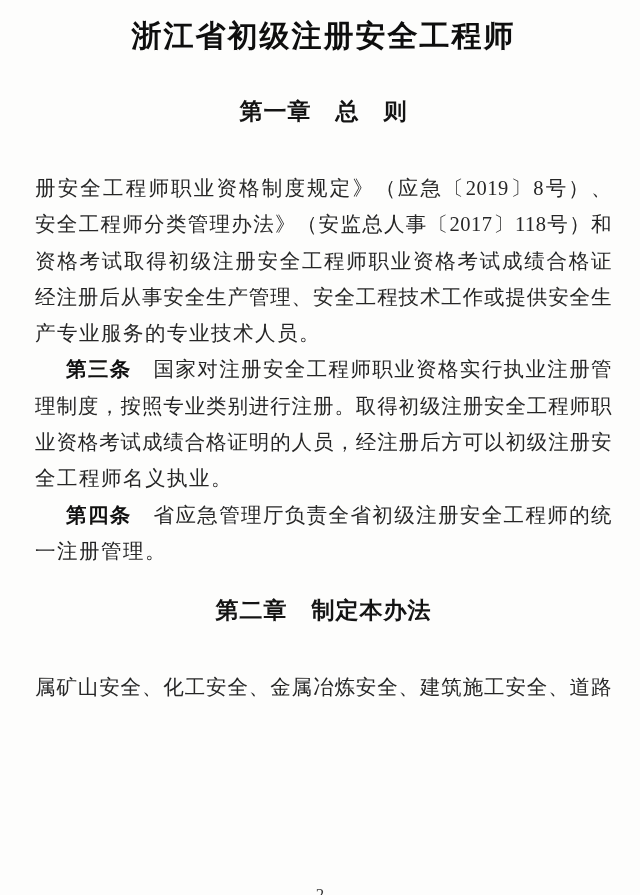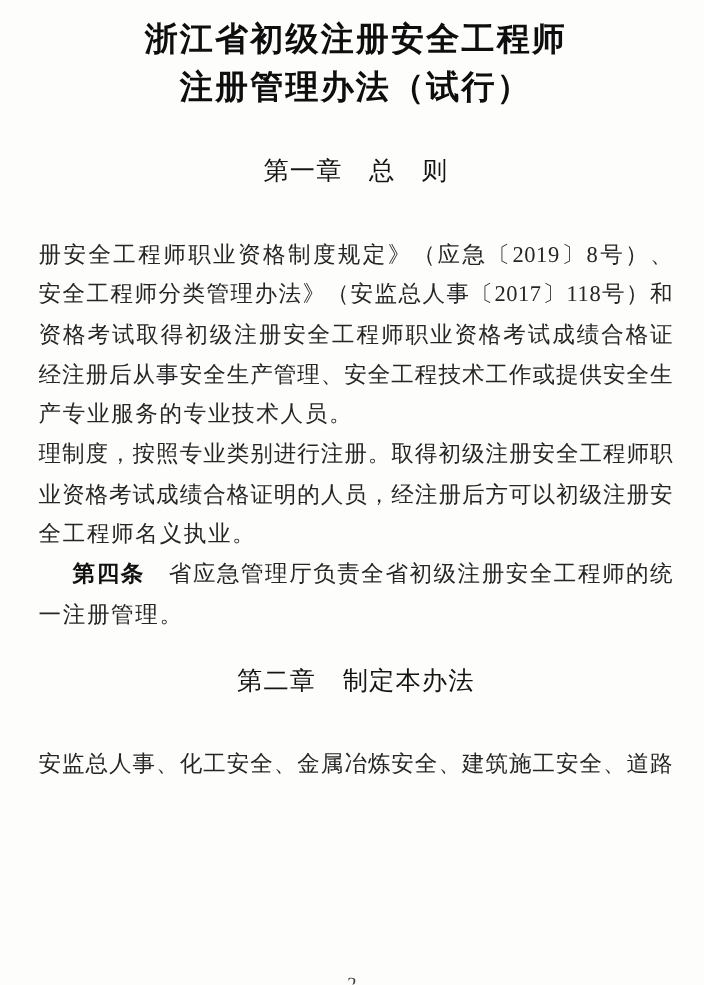--- a/index.html
+++ b/index.html
@@ -33,21 +33,21 @@
     text-align: center;
     letter-spacing: 2px;
     color: #0e0e0e;
   }
   .doc-body {
     margin-top: 38px;
   }
   .chapter-heading {
     font-family: "Liberation Sans", "DejaVu Sans", sans-serif;
     font-size: 23px;
-    font-weight: normal;
+    font-weight: bold;
     line-height: 30px;
     text-align: center;
     letter-spacing: 1px;
     color: #141414;
     margin: 26px 0 44px 0;
   }
   .chapter-heading.first {
     margin-top: 0;
   }
   .line {
@@ -82,33 +82,33 @@
     line-height: 22px;
     color: #3a3a3a;
   }
 </style>
 </head>
 <body>
 
 <div class="page">
   <div class="title-block">
     <div class="title-line">浙江省初级注册安全工程师</div>
-    <div class="title-line">注册管理办法（试行）</div>
   </div>
 
   <div class="doc-body">
       <div class="chapter-heading first">第一章　总　则</div>
       <div class="line">册安全工程师职业资格制度规定》（应急〔2019〕8号）、《注册</div>
       <div class="line">安全工程师分类管理办法》（安监总人事〔2017〕118号）和国</div>
       <div class="line">资格考试取得初级注册安全工程师职业资格考试成绩合格证明，</div>
       <div class="line">经注册后从事安全生产管理、安全工程技术工作或提供安全生</div>
       <div class="line last">产专业服务的专业技术人员。</div>
+      <div class="line first"><span class="article-label">第三条</span>　国家对注册安全工程师职业资格实行执业注册管</div>
       <div class="line">理制度，按照专业类别进行注册。取得初级注册安全工程师职</div>
       <div class="line">业资格考试成绩合格证明的人员，经注册后方可以初级注册安</div>
       <div class="line last">全工程师名义执业。</div>
       <div class="line first"><span class="article-label">第四条</span>　省应急管理厅负责全省初级注册安全工程师的统</div>
       <div class="line last">一注册管理。</div>
       <div class="chapter-heading">第二章　制定本办法</div>
-      <div class="line">安监总人事、化工安全、金属冶炼安全、建筑施工安全、道路</div>
+      <div class="line">属矿山安全、化工安全、金属冶炼安全、建筑施工安全、道路</div>
     </div>
 
   <div class="page-number">2</div>
 </div>
 
 </body></html>

